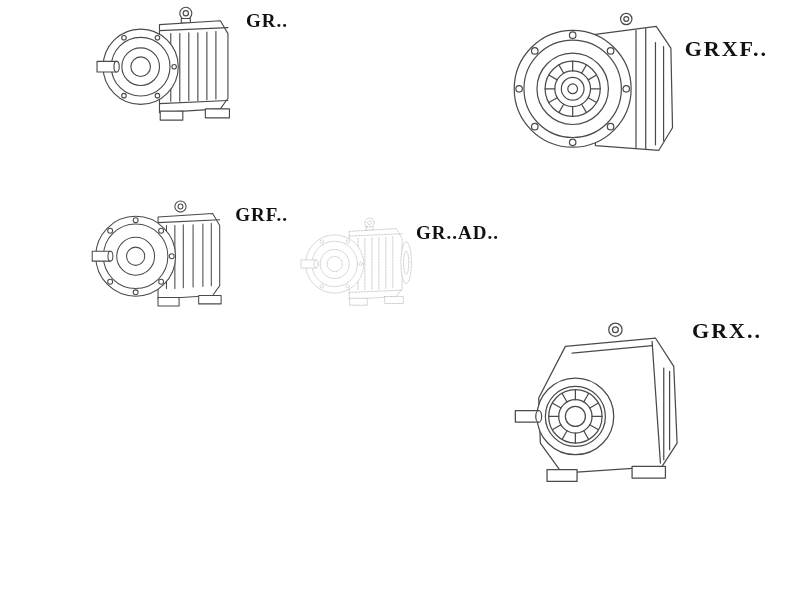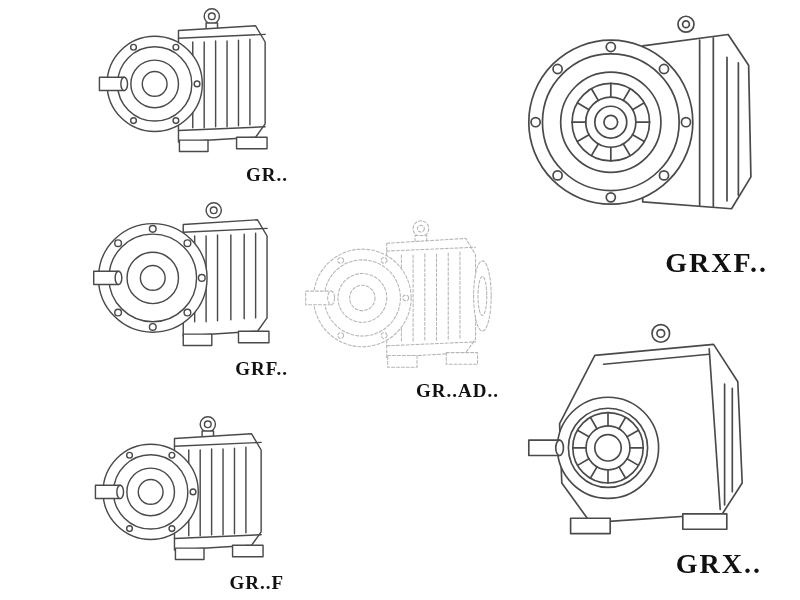--- a/index.html
+++ b/index.html
@@ -2,34 +2,34 @@
 <html style="--page-bg: #ffffff; --line: #4a4a4a; --ghost-line: #b6b6b6; --label: #111111;"><head>
 <meta charset="utf-8">
 <style>
   * { margin:0; padding:0; box-sizing:border-box; }
   html,body { background:#ffffff; }
   body { font-family:"Liberation Serif", serif; }
   .canvas {
     position:relative; width:800px; height:600px;
     background:var(--page-bg,#ffffff); overflow:hidden;
   }
-  .cell { position:absolute; display:flex; flex-direction:column; align-items:flex-end;font-family:Liberation Serif, serif; }
+  .cell { position:absolute; display:flex; flex-direction:row; align-items:flex-start;font-family:Liberation Serif, serif; }
   .cell svg { display:block; }
   svg.draw {
     stroke:var(--line,#4a4a4a); fill:none;
     stroke-width:1.5; stroke-linecap:round; stroke-linejoin:round;
   }
   svg.draw.ghost {
     stroke:var(--ghost-line,#b6b6b6); stroke-width:1.1; stroke-dasharray:3 2;
   }
   .fig-label {
     font-weight:bold; font-size:19px; letter-spacing:1px;
     color:var(--label,#111111); margin-top:8px; white-space:nowrap;
   }
-  .fig-label.big { font-size:28px; letter-spacing:2px; }
+  .fig-label.big { font-size:22px; letter-spacing:2px; }
   .defs-holder { position:absolute; width:0; height:0; overflow:hidden; }
 </style>
 </head>
 <body>
 
 <svg class="defs-holder" aria-hidden="true">
   <defs>
 
     <g id="g-side">
       <circle cx="130" cy="15" r="8" fill="none"></circle>
@@ -153,28 +153,22 @@
     <div class="fig-label">GRF..</div>
   </div>
 
   <div class="cell" style="left:294px; top:214px; width:205px;">
     <svg class="draw ghost" viewBox="0 0 210 162" width="205">
         <use href="#g-ghost"></use>
       </svg>
     <div class="fig-label">GR..AD..</div>
   </div>
 
-  <div class="cell" style="left:84px; top:410px; width:200px;">
-    <svg class="draw" viewBox="0 0 210 162" width="200">
-        <use href="#g-side"></use>
-      </svg>
-    <div class="fig-label">GR..F</div>
-  </div>
 
 
   <div class="cell" style="left:492px; top:318px; width:270px;">
     <svg class="draw" viewBox="0 0 240 200" width="264">
         <use href="#g-grx"></use>
       </svg>
-    <div class="fig-label big" style="margin-top:10px;">GRX..</div>
+    <div class="fig-label big" style="margin-top:0;">GRX..</div>
   </div>
 
 </div>
 
 </body></html>

